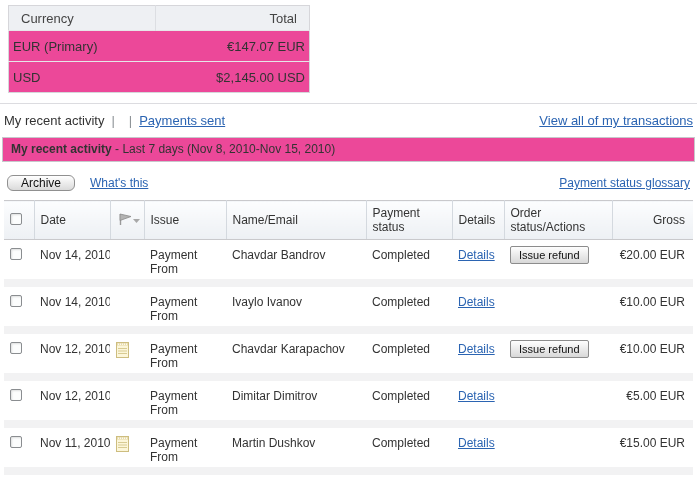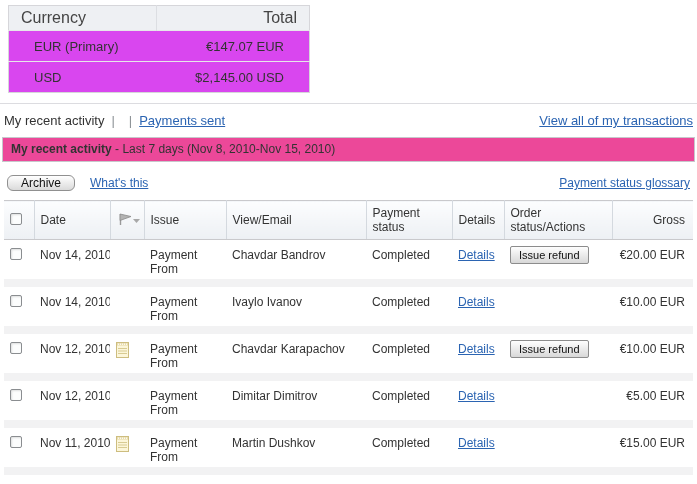--- a/index.html
+++ b/index.html
@@ -8,25 +8,25 @@
     width:697px; height:484px; overflow:hidden; position:relative;
     font-family:"Liberation Sans", sans-serif; font-size:12px; color:#333;
     background:#fff;
   }
   a { color:#2b64b2; text-decoration:underline; cursor:pointer; }
 
   
   .summary { margin:5px 0 0 8px; width:302px; border:1px solid #d6d6da; border-collapse:collapse; }
   .summary th {
     background:#eef0f3; font-weight:normal; text-align:left; color:#444;
-    height:25px; padding:0 12px; font-size:16px;
+    height:25px; padding:0 12px; font-size:13px;
   }
   .summary th.num, .summary td.num { text-align:right; }
   .summary th.first { border-right:1px solid #dcdee2; }
-  .summary td { height:31px; padding:0 25px; border-top:1px solid #e6e6e9; font-size:13px; background:#d946ef; }
+  .summary td { height:31px; padding:0 4px; border-top:1px solid #e6e6e9; font-size:13px; background:#ec4899; }
 
   .separator { border-top:1px solid #dcdce0; margin-top:10px; }
 
   
   .nav { margin-top:9px; padding:0 4px; font-size:13px; display:flex; align-items:center; }
   .nav .pipe { color:#8c9196; margin:0 7px; }
   .nav .spacer { flex:1; }
   .nav .active-tab { color:#333; }
 
   
@@ -142,21 +142,21 @@
         <th><span class="checkbox"></span></th>
         <th>Date</th>
         <th>
           <svg width="24" height="14" viewBox="0 0 24 14">
             <line x1="3.5" y1="2" x2="3.5" y2="13" stroke="#9a9a9a" stroke-width="1.4"></line>
             <polygon points="3,2 14,4.5 3,8.5" fill="#b3b3b3" stroke="#8a8a8a" stroke-width="0.8"></polygon>
             <polygon points="16,7 23,7 19.5,11" fill="#a8a8a8"></polygon>
           </svg>
         </th>
         <th>Issue</th>
-        <th>View/Email</th>
+        <th>Name/Email</th>
         <th>Payment status</th>
         <th>Details</th>
         <th>Order status/Actions</th>
         <th class="right">Gross</th>
       </tr>
     </thead>
     <tbody>
         <tr>
       <td><span class="checkbox"></span></td>
       <td>Nov 14, 2010</td>

